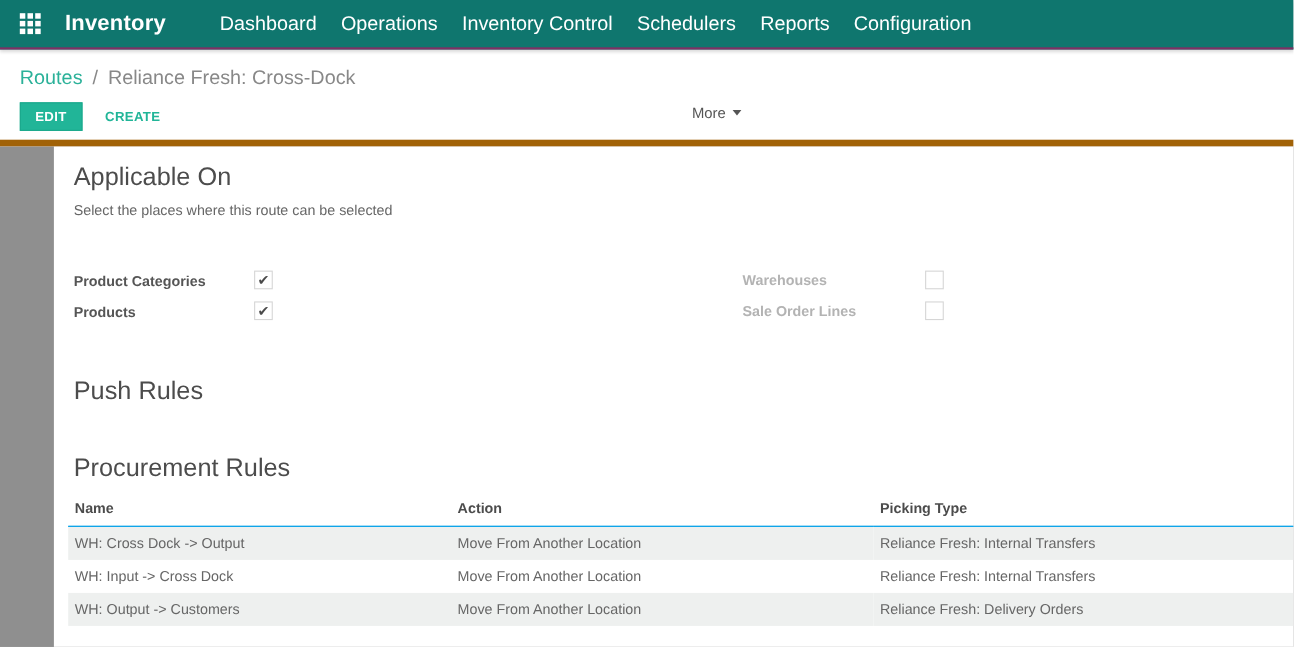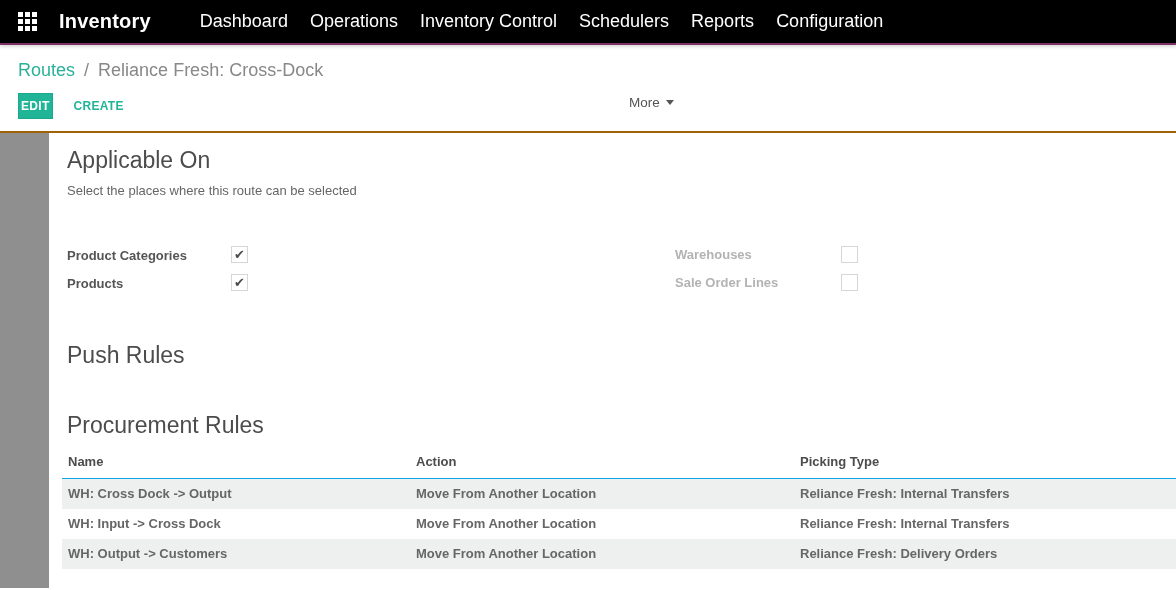--- a/index.html
+++ b/index.html
@@ -6,21 +6,21 @@
   html, body { width: 1176px; height: 590px; overflow: hidden; }
   body {
     font-family: "Liberation Sans", sans-serif;
     background: #ffffff;
     color: #666;
   }
 
   
   .navbar {
     height: 45px;
-    background: #000000;
+    background: #0f766e;
     border-bottom: 2px solid #7c3164;
     display: flex;
     align-items: center;
     padding-left: 18px;
     box-shadow: 0 2px 3px rgba(0,0,0,.15);
     position: relative;
     z-index: 3;
   }
   .apps-grid {
     width: 19px; height: 19px;
@@ -51,21 +51,21 @@
     height: 100%;
     display: flex;
     align-items: center;
     cursor: pointer;
   }
 
   
   .ctrl-header {
     background: #fff;
     height: 88px;
-    border-bottom: 2px solid #a16207;
+    border-bottom: 6px solid #a16207;
     padding: 13px 0 0 18px;
     position: relative;
     z-index: 2;
   }
   .breadcrumb { font-size: 18px; line-height: 24px; }
   .crumb-link { color: #2bb199; cursor: pointer; }
   .crumb-sep { color: #888; padding: 0 4px; }
   .crumb-current { color: #888; }
   .action-row {
     margin-top: 11px;
@@ -74,21 +74,21 @@
     position: relative;
   }
   .btn-edit {
     background: #21b598;
     color: #fff;
     border: 1px solid #1ba88c;
     font-family: "Liberation Sans", sans-serif;
     font-size: 12px;
     font-weight: 700;
     letter-spacing: .3px;
-    padding: 5px 2px;
+    padding: 5px 13px;
     cursor: pointer;
   }
   .btn-create {
     background: none;
     border: none;
     color: #21b598;
     font-family: "Liberation Sans", sans-serif;
     font-size: 12px;
     font-weight: 700;
     letter-spacing: .3px;
@@ -174,21 +174,20 @@
     text-align: left;
     font-weight: 700;
     color: #4c4c4c;
     padding: 5px 4px 9px 6px;
     border-bottom: 1px solid #0ea5e9;
   }
   .rules-table td {
     color: #666;
     padding: 0 4px 0 6px;
     height: 30px;
-    font-weight: bold;
   }
   .rules-table tr.stripe { background: #eef0ef; }
   .col-name { width: 348px; }
   .col-action { width: 384px; }
 </style>
 </head>
 <body>
 
 <div class="navbar">
   <div class="apps-grid">

